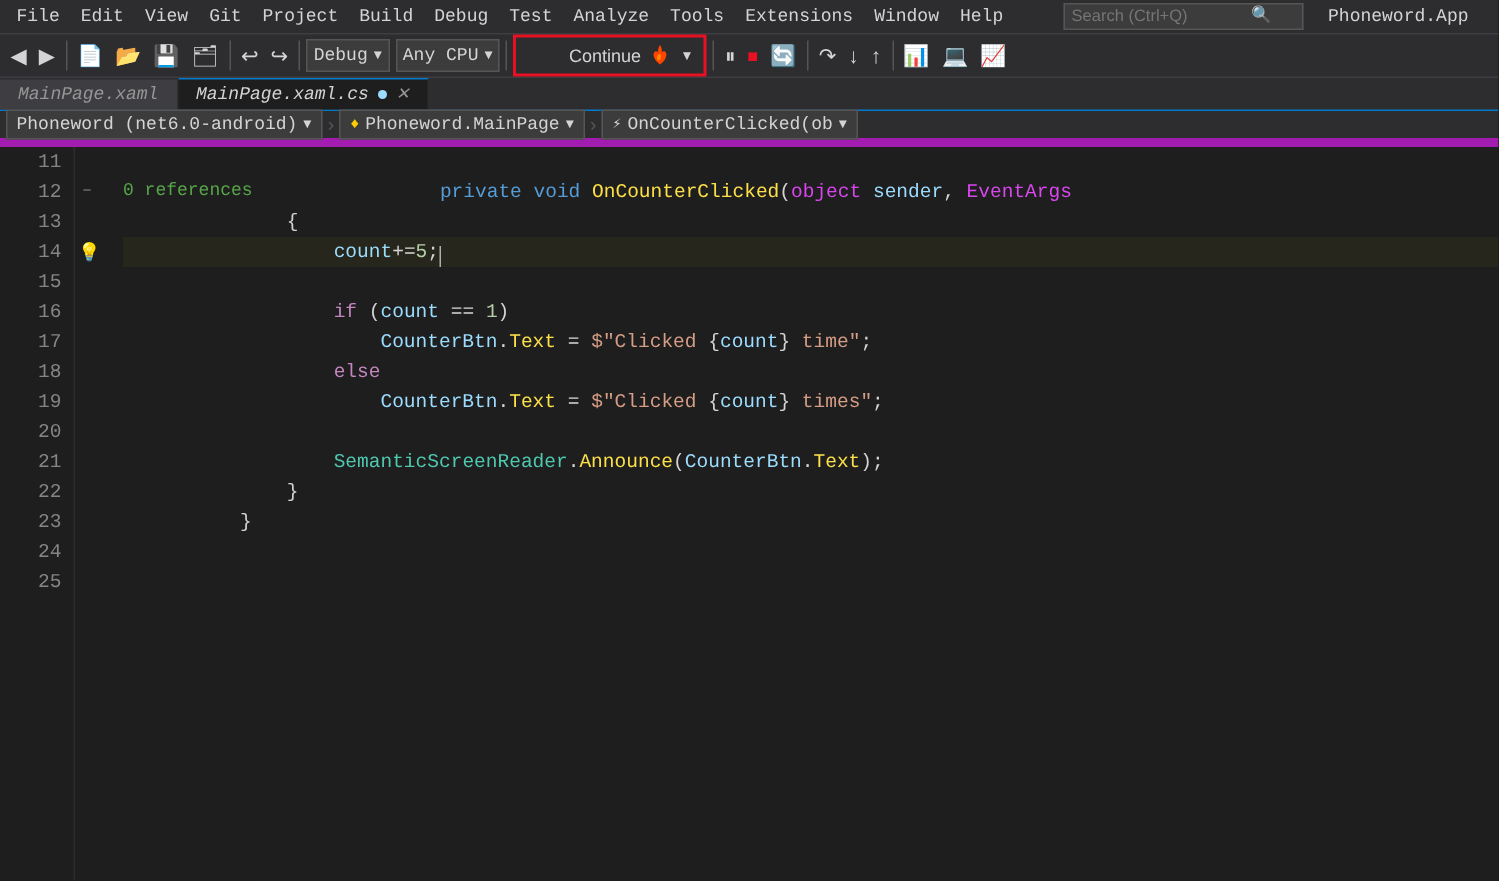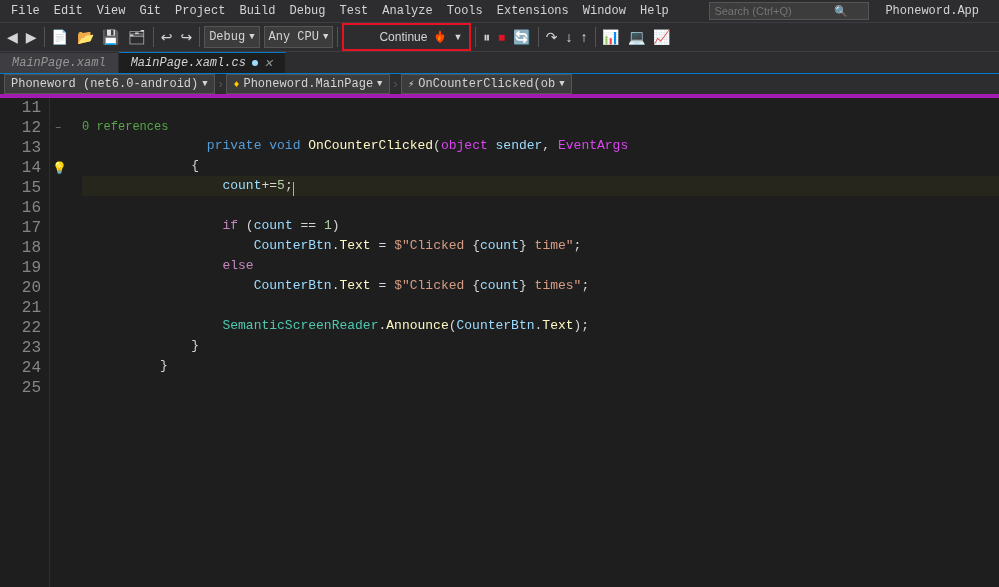--- a/index.html
+++ b/index.html
@@ -24,21 +24,20 @@
       color: #d4d4d4;
       padding: 2px 7px;
       font-size: 12px;
       cursor: pointer;
       white-space: nowrap;
       text-align: center;
     }
     .menu-search {
       margin-left: auto;
       display: flex;
-      align-items: center;
       background: #3c3c3c;
       border: 1px solid #555;
       height: 18px;
       padding: 0 4px;
       width: 160px;
     }
     .menu-search input {
       background: transparent;
       border: none;
       color: #d4d4d4;
@@ -154,21 +153,21 @@
     }
 
     
     .nav-bar {
       background: #2d2d30;
       display: flex;
       align-items: center;
       height: 24px;
       padding: 0 4px;
       gap: 0;
-      border-bottom: 4px solid #a21caf;
+      border-bottom: 6px solid #a21caf;
     }
     .nav-dropdown {
       background: #3c3c3c;
       border: 1px solid #555;
       color: #d4d4d4;
       font-size: 12px;
       height: 20px;
       padding: 0 6px;
       display: flex;
       align-items: center;
@@ -185,21 +184,21 @@
       background: #1e1e1e;
       height: calc(587px - 22px - 30px - 22px - 24px);
       overflow: hidden;
     }
     .line-numbers {
       background: #1e1e1e;
       color: #858585;
       padding: 0 8px 0 8px;
       text-align: right;
       min-width: 50px;
-      font-size: 16px;
+      font-size: 13px;
       line-height: 20px;
       user-select: none;
       border-right: 1px solid #2d2d30;
     }
     .line-number {
       height: 20px;
       display: flex;
       align-items: center;
       justify-content: flex-end;
     }
@@ -215,21 +214,21 @@
       height: 20px;
       white-space: pre;
       display: flex;
       align-items: flex-end;
     }
 
     
     .kw { color: #569cd6; }
     .kw2 { color: #c586c0; }
     .type { color: #d946ef; }
-    .method { color: #fef9c3; }
+    .method { color: #fde047; }
     .param { color: #9cdcfe; }
     .string { color: #d69d85; }
     .interp { color: #9cdcfe; }
     .punct { color: #d4d4d4; }
     .ref { color: #9cdcfe; }
     .class-ref { color: #4ec9b0; }
     .number { color: #b5cea8; }
 
     
     .collapse-marker {
@@ -430,21 +429,21 @@
     <div class="gutter-line"></div>
     <div class="gutter-line"></div>
     <div class="gutter-line"></div>
     <div class="gutter-line"></div>
   </div>
 
   <div class="code-content">
 
     <div class="code-line">&nbsp;</div>
 
-    <div style="display:flex; flex-direction:column;">
+    <div style="display:flex; flex-direction:row;">
       <div style="height:18px; display:flex; align-items:center; padding-left:0; color:#57a64a; font-size:12px;">
         <span>0 references</span>
       </div>
       <div class="code-line">
         &nbsp;&nbsp;&nbsp;&nbsp;&nbsp;&nbsp;&nbsp;&nbsp;<span class="kw">private</span>&nbsp;<span class="kw">void</span>&nbsp;<span class="method">OnCounterClicked</span><span class="punct">(</span><span class="type">object</span>&nbsp;<span class="param">sender</span><span class="punct">,</span>&nbsp;<span class="type">EventArgs</span>
       </div>
     </div>
 
     <div class="code-line">
       &nbsp;&nbsp;&nbsp;&nbsp;&nbsp;&nbsp;&nbsp;&nbsp;<span class="punct">{</span>

